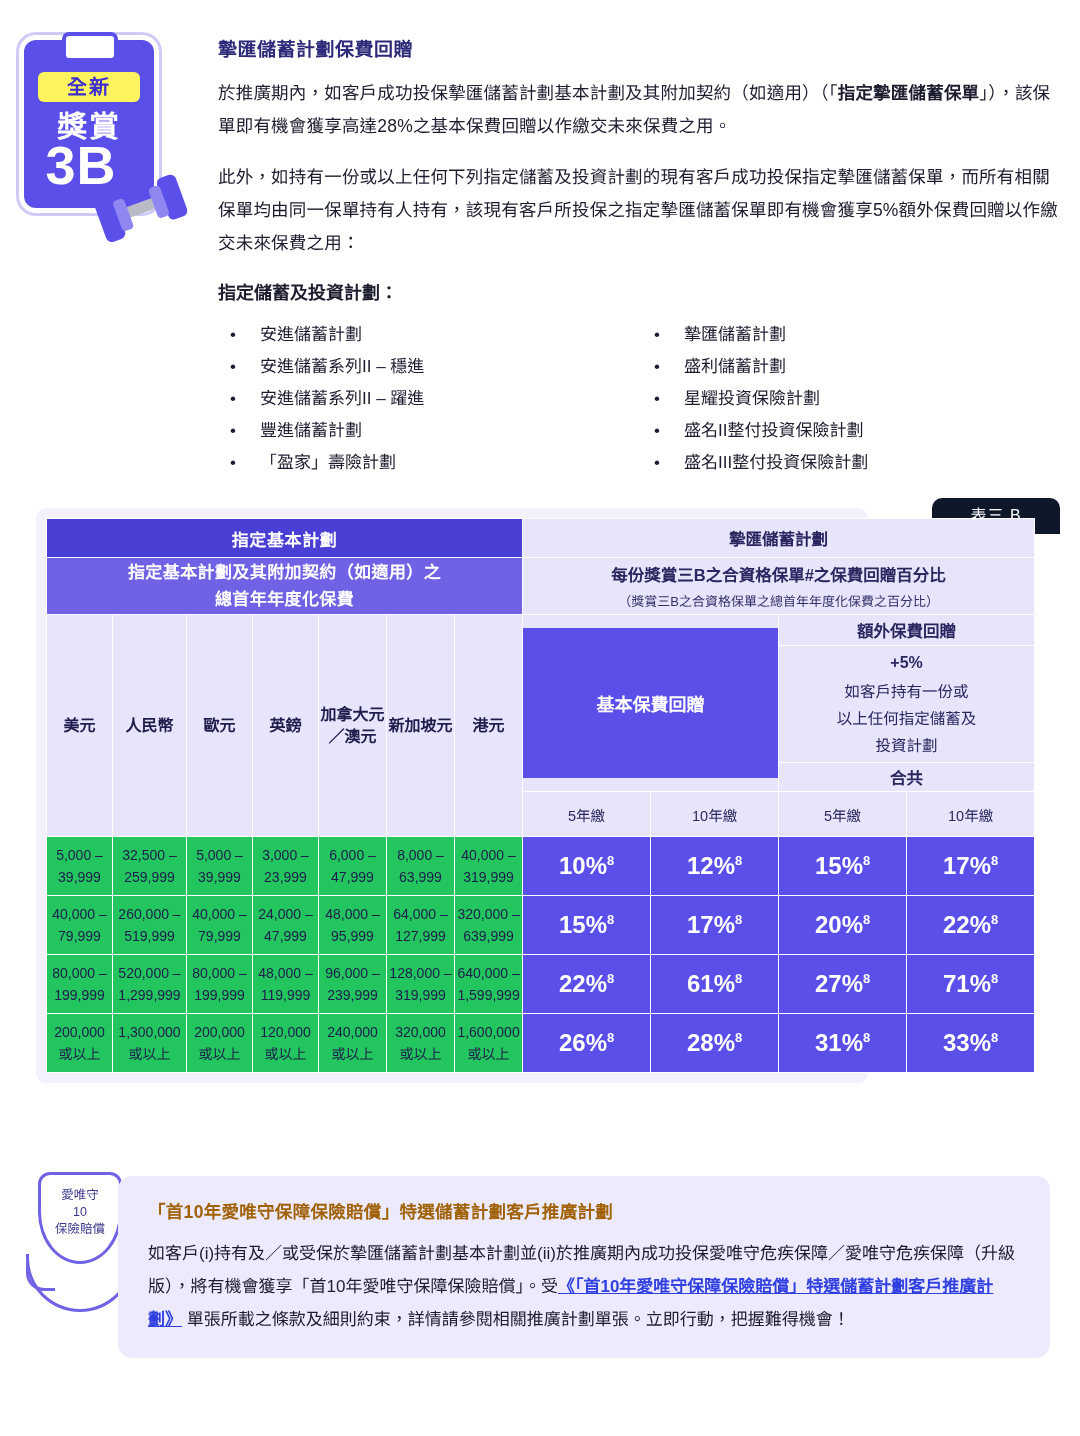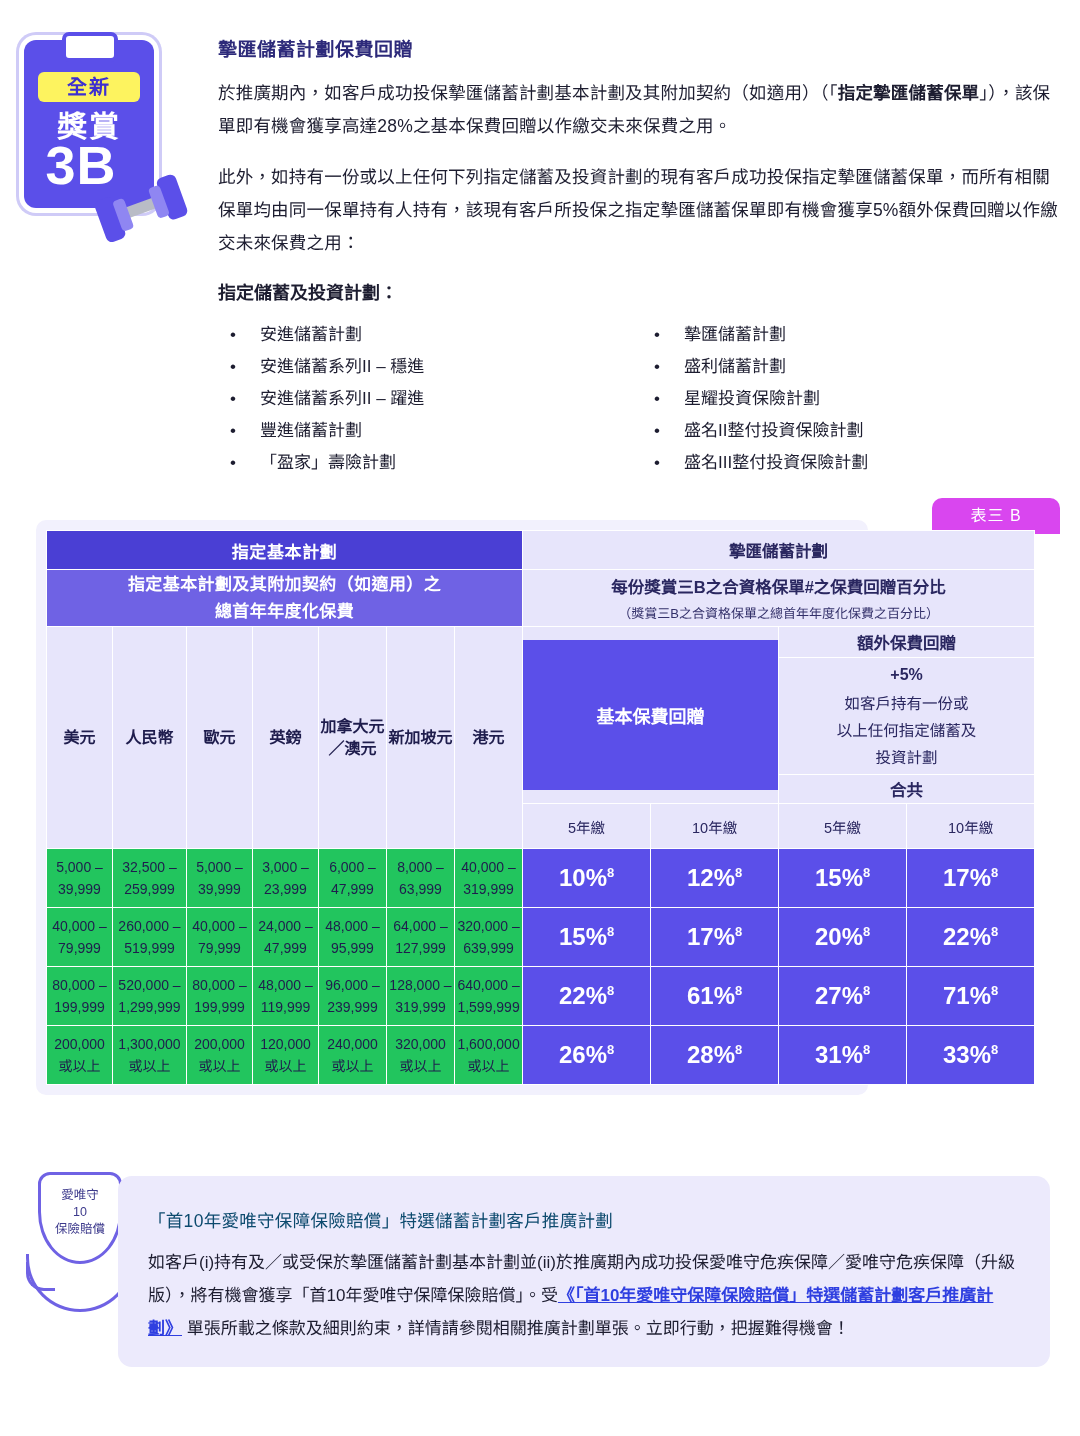--- a/index.html
+++ b/index.html
@@ -181,32 +181,32 @@
     font-size: 17px;
   }
 
   
   .table-tag {
     position: absolute;
     right: 20px;
     top: 498px;
     width: 128px;
     height: 36px;
-    background: #d946ef;
+    background: #0f172a;
     border-radius: 10px 10px 0 0;
     color: #ffffff;
     font-size: 16px;
     text-align: center;
     line-height: 36px;
     letter-spacing: 1px;
   }
   .table-frame {
     position: absolute;
     left: 36px;
-    top: 520px;
+    top: 508px;
     width: 832px;
     background: #f2f1fd;
     border-radius: 10px;
     padding: 10px;
     box-sizing: border-box;
   }
   table.tbl {
     border-collapse: collapse;
     width: 988px;
     table-layout: fixed;
@@ -313,24 +313,24 @@
     position: absolute;
     left: 118px;
     top: 1176px;
     width: 932px;
     background: #eceafc;
     border-radius: 14px;
     box-sizing: border-box;
     padding: 18px 24px 22px 30px;
   }
   .promo h4 {
-    margin: 13px 0 14px 0;
+    margin: 4px 0 14px 0;
     font-size: 17.5px;
-    font-weight: normal;
-    color: #0c4a6e;
+    font-weight: bold;
+    color: #a16207;
     letter-spacing: .3px;
   }
   .promo p {
     margin: 0;
     font-size: 17px;
     line-height: 33px;
     color: #1d1d30;
   }
   .promo .lnk {
     color: #2f3fe0;

